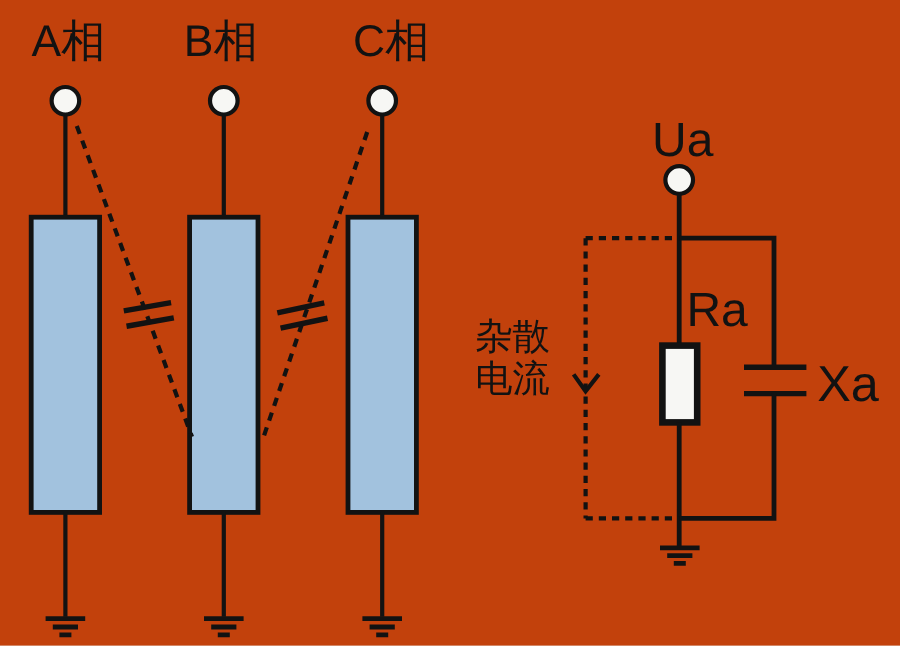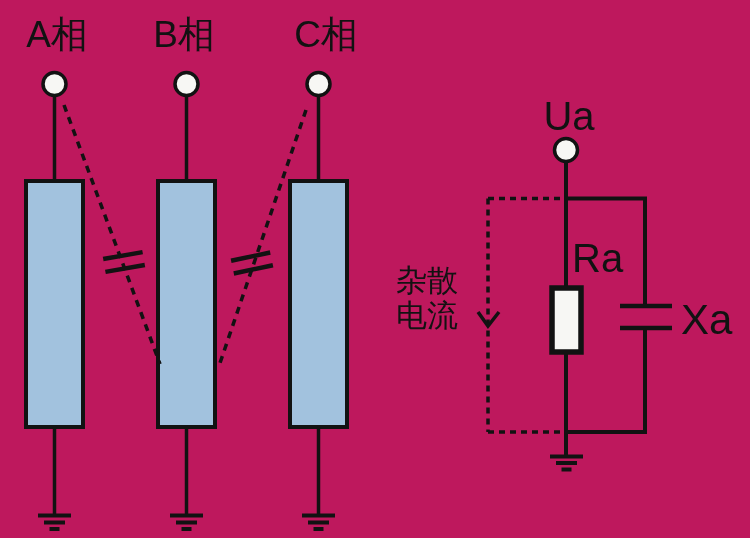--- a/index.html
+++ b/index.html
@@ -1,20 +1,20 @@
 <!DOCTYPE html>
 <html><head>
 <meta charset="utf-8">
 <style>
   html,body{margin:0;padding:0;}
   body{background:#e9e9e7;}
   #stage{
     position:relative;
     width:750px;height:538px;
-    background:#be185d;
+    background:#c2410c;
     overflow:hidden;
     font-family:"Liberation Sans", sans-serif;
   }
   svg{display:block;}
   text{
     font-family:"Liberation Sans", sans-serif;
     fill:#121212;
   }
   .phase-label{font-size:37px;}
   .big-label{font-size:40px;}

